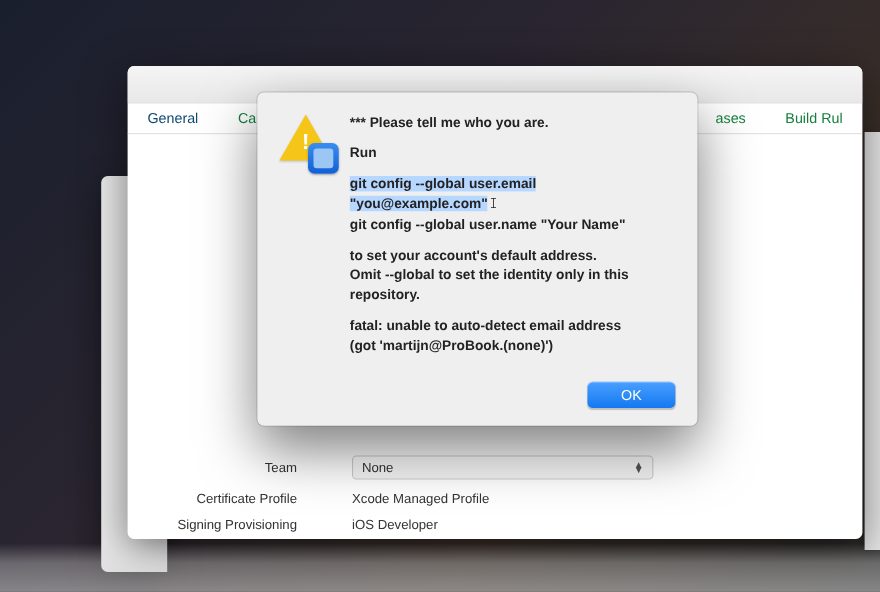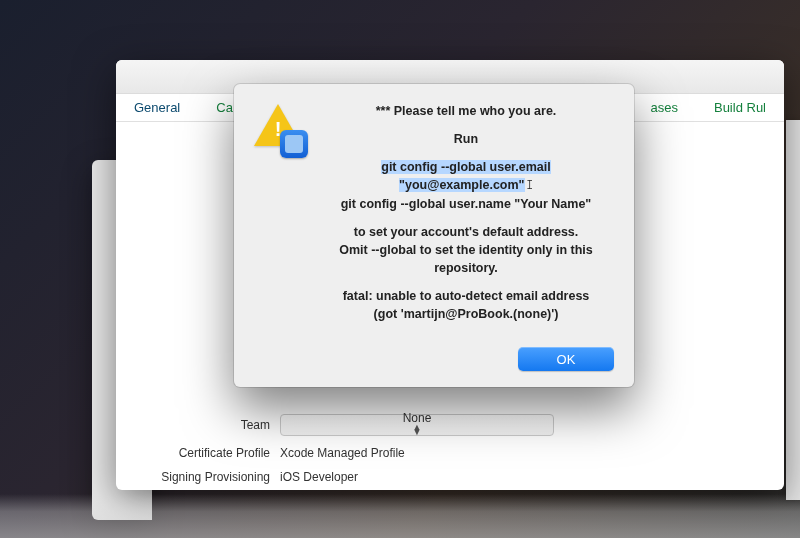--- a/index.html
+++ b/index.html
@@ -40,46 +40,46 @@
   }
   .tabs .tab { color:#15803d; }
   .tabs .tab.active { color: #0c4a6e; }
   .content {
     padding: 24px 24px 0 24px;
   }
   .row {
     display: flex;
     align-items: center;
     margin-bottom: 10px;
+    gap: 40px;
   }
   .row .label {
     width: 140px;
     text-align: right;
     padding-right: 10px;
     font-size: 12px;
     color: #333;
   }
   .row .value {
     flex: 1;
     font-size: 12px;
     color: #333;
     position: relative;
   }
   .select {
     display: flex;
     align-items: center;
-    justify-content: flex-end;
+    justify-content: space-between;
     border: 1px solid #ccc;
     border-radius: 4px;
     background: linear-gradient(#fff,#f3f3f3);
     height: 22px;
     padding: 0 8px;
     width: 274px;
     font-size: 12px;
-    flex-direction: column;
   }
   .select .chev {
     font-size: 9px;
     color: #555;
     display:flex;
     flex-direction:column;
     line-height:5px;
   }
   .signing-block { margin-top: 230px; }
   
@@ -155,36 +155,36 @@
     background: #9cc7f5;
     border-radius:3px;
   }
   .dialog-text {
     flex:1;
     font-size: 12.5px;
     font-weight: 600;
     color: #222;
     line-height: 1.45;
   }
-  .dialog-text p { margin-bottom: 10px; text-align: center; }
+  .dialog-text p { margin-bottom: 10px; }
   .dialog-text .cmd { font-weight:600; }
   .dialog-text .sel {
     background: #b6d7ff;
   }
   .dialog-footer {
     display:flex;
     justify-content:flex-end;
     margin-top: 14px;
   }
   .ok-btn {
     background: linear-gradient(#4aa0ff,#1478f0);
     color:#fff;
     border:none;
     border-radius:5px;
-    width:96px;
+    width:80px;
     height:24px;
     font-size:13px;
     box-shadow: 0 1px 1px rgba(0,0,0,0.2), inset 0 1px 0 rgba(255,255,255,0.3);
   }
   .text-cursor{
     display:inline-block;
     font-weight:400;
     margin-left:2px;
   }
   .bottom-haze{

